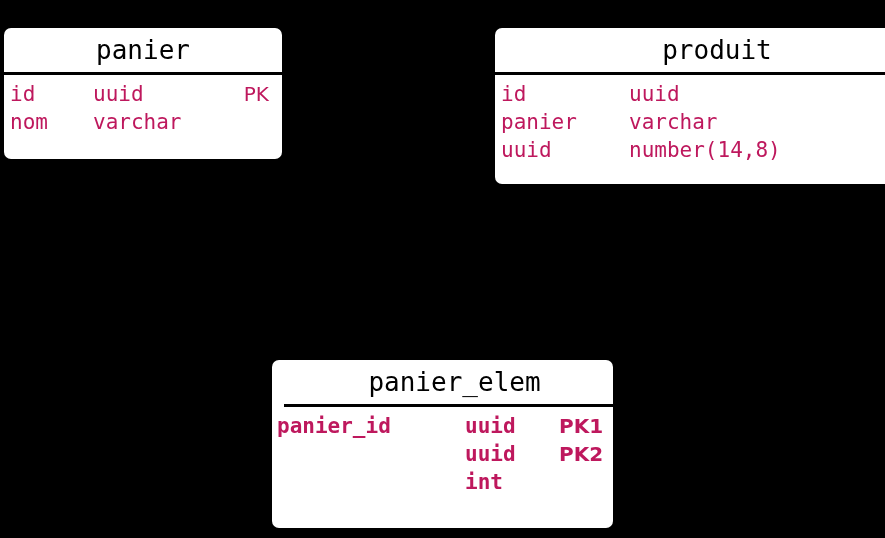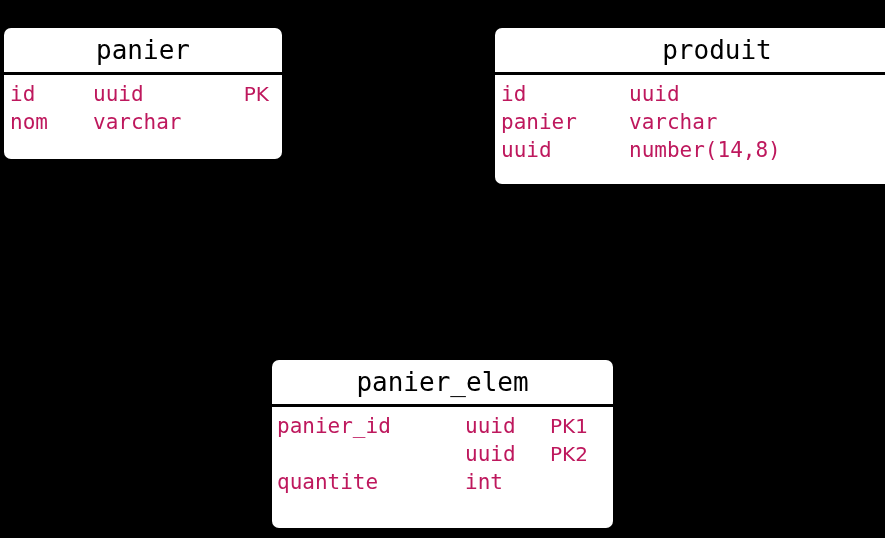--- a/index.html
+++ b/index.html
@@ -90,24 +90,24 @@
   #ent-produit .attr-type { left: 128px; }
   #ent-produit .attr-key { right: 7px; }
 
   
   #ent-panier-elem {
     left: 272px;
     top: 360px;
     width: 341px;
     height: 168px;
   }
-  #ent-panier-elem .entity-header { height: 47px; }
-  #ent-panier-elem .entity-body { padding-left: 5px; padding-right: 20px; }
+  #ent-panier-elem .entity-header { height: 47px; margin-left: 12px; }
+  #ent-panier-elem .entity-body { padding-left: 5px; padding-right: 20px; font-weight: bold; }
   #ent-panier-elem .attr-type { left: 188px; }
-  #ent-panier-elem .attr-key { left: 273px; }
+  #ent-panier-elem .attr-key { left: 282px; }
 </style>
 </head>
 <body>
 
 <div id="canvas">
 
   <div class="entity" id="ent-panier">
     <div class="entity-header">panier</div>
     <div class="entity-body">
       <div class="attr-row">
@@ -150,20 +150,19 @@
       <div class="attr-row">
         <span class="attr-name">panier_id</span>
         <span class="attr-type">uuid</span>
         <span class="attr-key">PK1</span>
       </div>
       <div class="attr-row">
         <span class="attr-type">uuid</span>
         <span class="attr-key">PK2</span>
       </div>
       <div class="attr-row">
-        <span class="attr-name">quantite</span>
         <span class="attr-type">int</span>
         <span class="attr-key"></span>
       </div>
     </div>
   </div>
 
 </div>
 
 </body></html>

